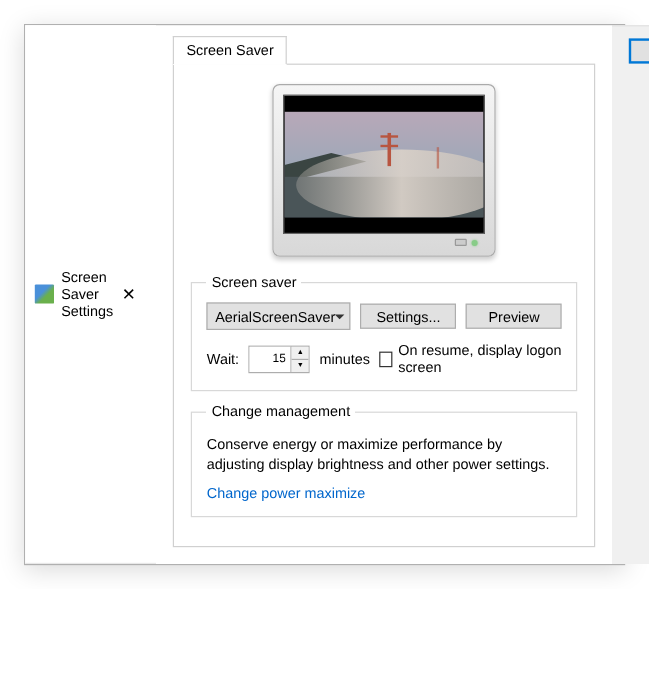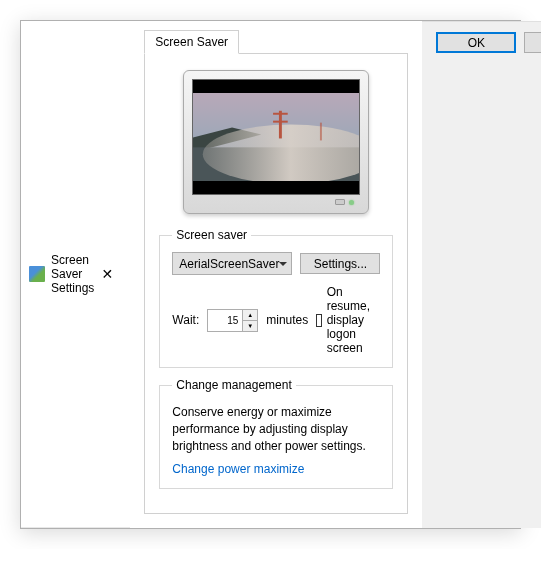--- a/index.html
+++ b/index.html
@@ -242,20 +242,23 @@
         <legend>Screen saver</legend>
 
         <div class="row">
           <div class="combo">
             <span>AerialScreenSaver</span>
             <span class="combo-caret"></span>
           </div>
           <button class="btn">
             <span>Settings...</span>
           </button>
+          <button class="btn">
+            <span>Preview</span>
+          </button>
         </div>
 
         <div class="row">
           <span>Wait:</span>
           <div class="spinner">
             <input type="text" value="15" style="">
             <div class="spinner-btns">
               <button class="spinner-btn">▲</button>
               <button class="spinner-btn">▼</button>
             </div>

